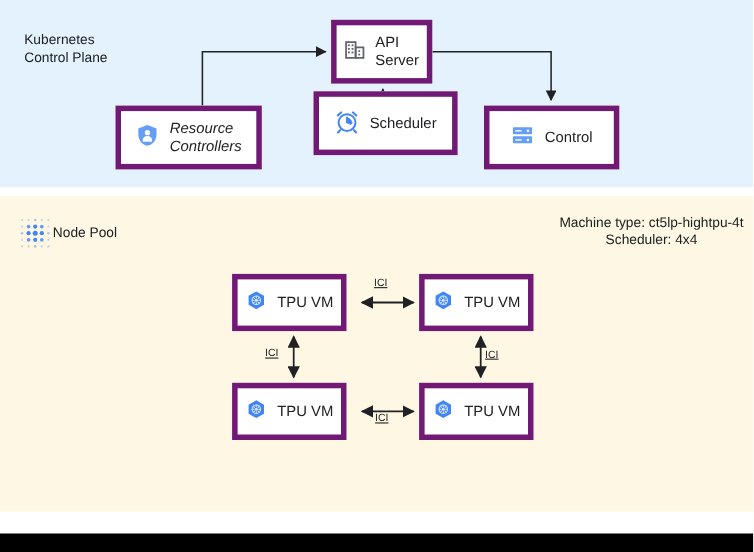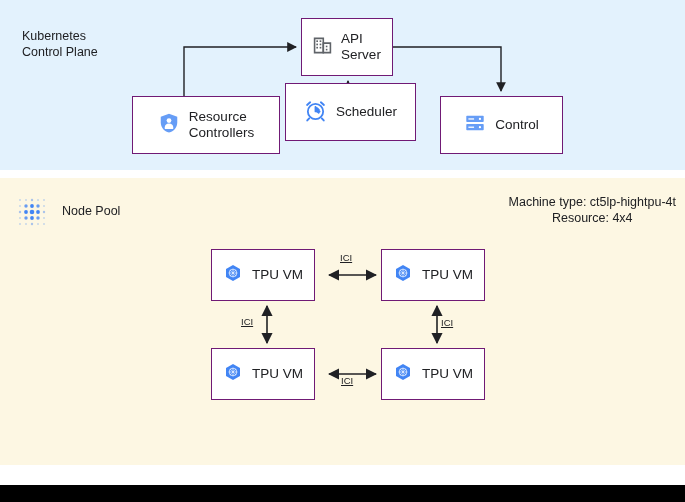--- a/index.html
+++ b/index.html
@@ -47,61 +47,61 @@
     color: #202124;
     font-size: 12.5px;
     line-height: 16px;
     white-space: pre-line;
   }
   #control-plane-title {
     left: 22px;
     top: 28px;
   }
   #node-pool-title {
-    left: 62px;
+    left: 48px;
     top: 202px;
     line-height: 18px;
   }
 
   
   #machine-info {
     position: absolute;
     right: 9px;
     top: 194px;
     text-align: center;
     color: #202124;
     font-size: 12.5px;
     line-height: 16px;
   }
 
   
   .node-box {
     position: absolute;
     background: #ffffff;
-    border: 1px solid #701a75;
+    border: 5px solid #701a75;
     box-sizing: border-box;
     display: flex;
     align-items: center;
     justify-content: center;
     gap: 9px;
     color: #202124;
     font-size: 13.5px;
     line-height: 16px;
   }
   .node-label {
     white-space: pre-line;
   }
   .node-icon {
     flex: 0 0 auto;
     display: block;
   }
 
   
   #api-server-box     { left: 301px; top: 18px;  width: 92px;  height: 58px; }
-  #resource-ctrl-box  { left: 132px; top: 96px;  width: 148px; height: 58px; }
+  #resource-ctrl-box  { left: 105px; top: 96px;  width: 133px; height: 58px; font-style: italic; }
   #scheduler-box      { left: 285px; top: 83px;  width: 131px; height: 58px; }
   #storage-box        { left: 440px; top: 96px;  width: 123px; height: 58px; }
 
   
   .tpu-box { width: 104px; height: 52px; }
   #tpu-vm-0 { left: 211px; top: 249px; }
   #tpu-vm-1 { left: 381px; top: 249px; }
   #tpu-vm-2 { left: 211px; top: 348px; }
   #tpu-vm-3 { left: 381px; top: 348px; }
 
@@ -251,21 +251,21 @@
         <circle cx="22" cy="28" r="1.0" opacity="0.30"></circle>
         <circle cx="28" cy="28" r="1.0" opacity="0.30"></circle>
       </g>
     </svg>
   </span>
 
   <div class="panel-title" id="node-pool-title">Node Pool</div>
 
   <div id="machine-info">
     <div>Machine type: ct5lp-hightpu-4t</div>
-    <div>Resource: 4x4</div>
+    <div>Scheduler: 4x4</div>
   </div>
 
   <svg class="conn-layer" id="ici-connectors" viewBox="0 0 685 502">
 
     <path d="M 329 275 L 376 275" fill="none" stroke="#202124" stroke-width="1.6" marker-start="url(#arrow-black-start)" marker-end="url(#arrow-black)"></path>
 
     <path d="M 329 374 L 376 374" fill="none" stroke="#202124" stroke-width="1.6" marker-start="url(#arrow-black-start)" marker-end="url(#arrow-black)"></path>
 
     <path d="M 267 306 L 267 343" fill="none" stroke="#202124" stroke-width="1.6" marker-start="url(#arrow-black-start)" marker-end="url(#arrow-black)"></path>
 

